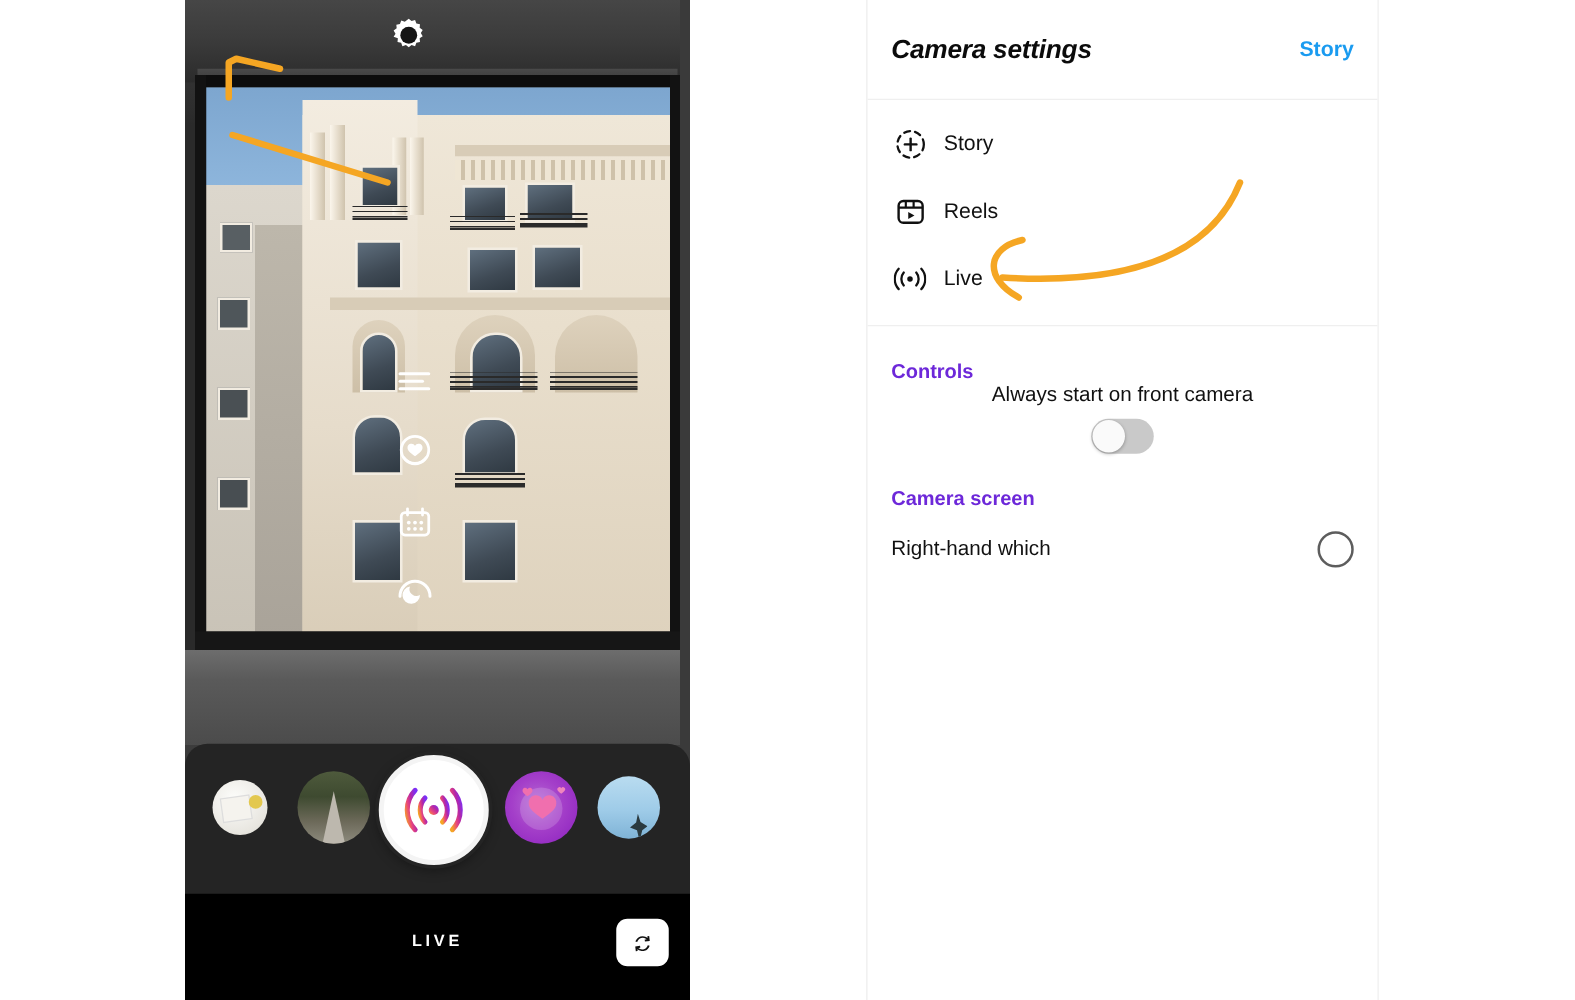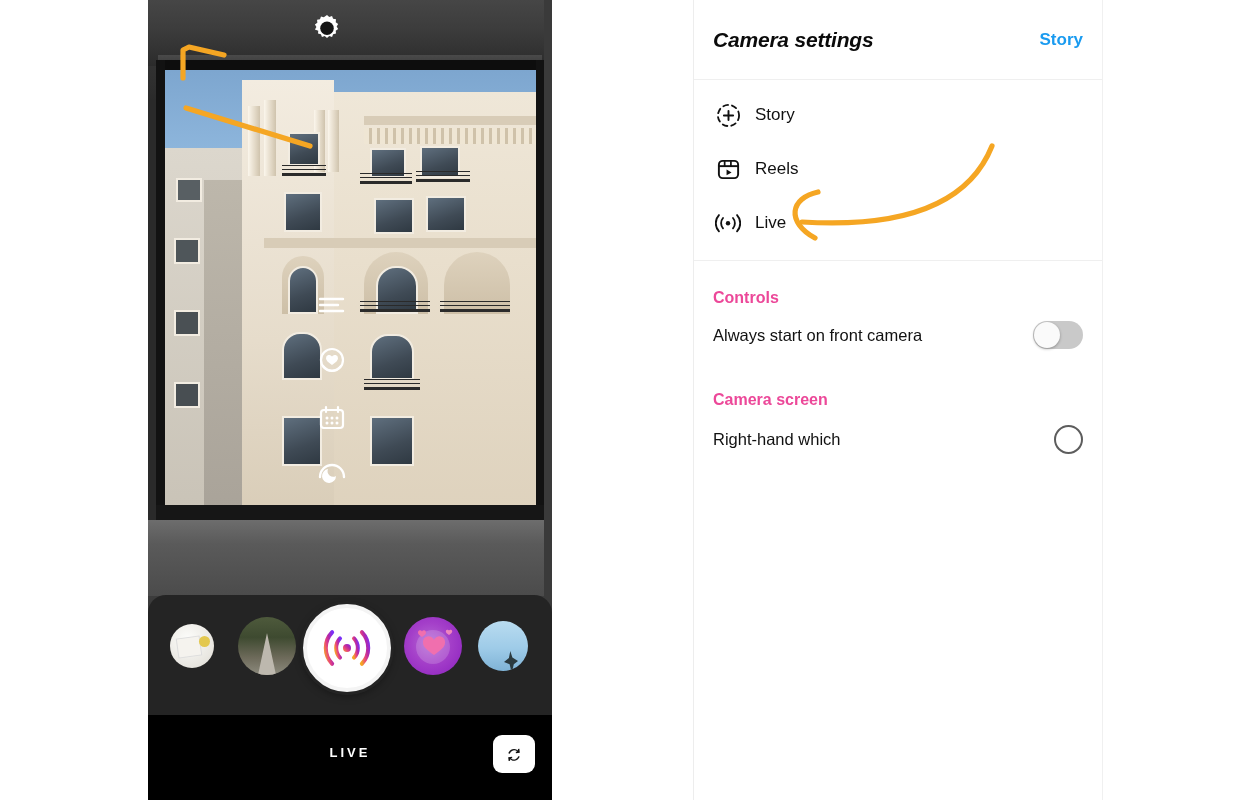--- a/index.html
+++ b/index.html
@@ -163,24 +163,24 @@
   .s-done { font-size:17px; font-weight:700; color:#1a9bf0; cursor:pointer; }
 
   .mode-list { padding:8px 0 10px 0; border-bottom:1px solid #efefef; }
   .mode-row {
     display:flex; align-items:center; height:54px; padding:0 19px; cursor:pointer;
   }
   .mode-icon { width:30px; height:30px; margin-right:12px; flex:none;
                display:flex; align-items:center; justify-content:center; }
   .mode-label { font-size:17px; color:#111; }
 
-  .sec-head { font-size:16px; font-weight:700; color:#ec4899; padding:28px 19px 0 19px; }
+  .sec-head { font-size:16px; font-weight:700; color:#6d28d9; padding:28px 19px 0 19px; }
   .row {
     display:flex; align-items:center; justify-content:space-between;
-    padding:0 19px; height:56px;
+    padding:0 19px; height:56px;flex-direction:column;
   }
   .row-label { font-size:16.5px; color:#111; }
   .sub {
     font-size:13px; color:#9a9a9a; line-height:1.45; padding:12px 42px 6px 19px;
   }
   .toggle {
     width:50px; height:28px; border-radius:14px; background:#c9c9c9;
     position:relative; cursor:pointer;
   }
   .toggle .knob {

